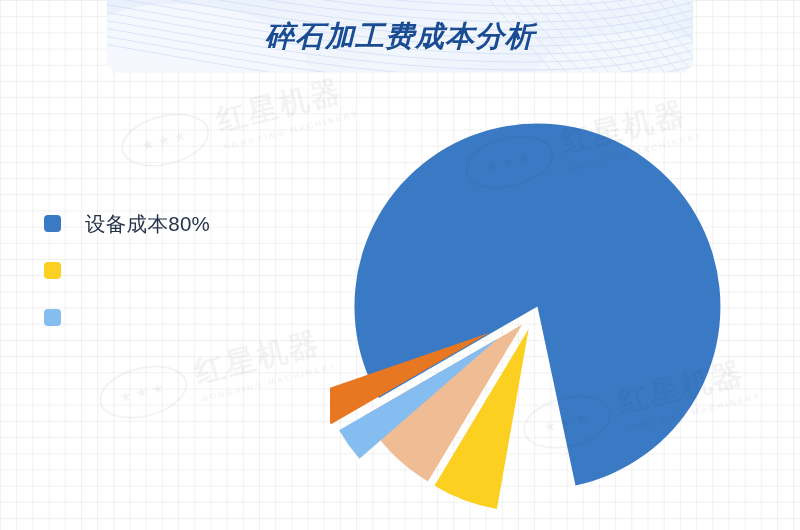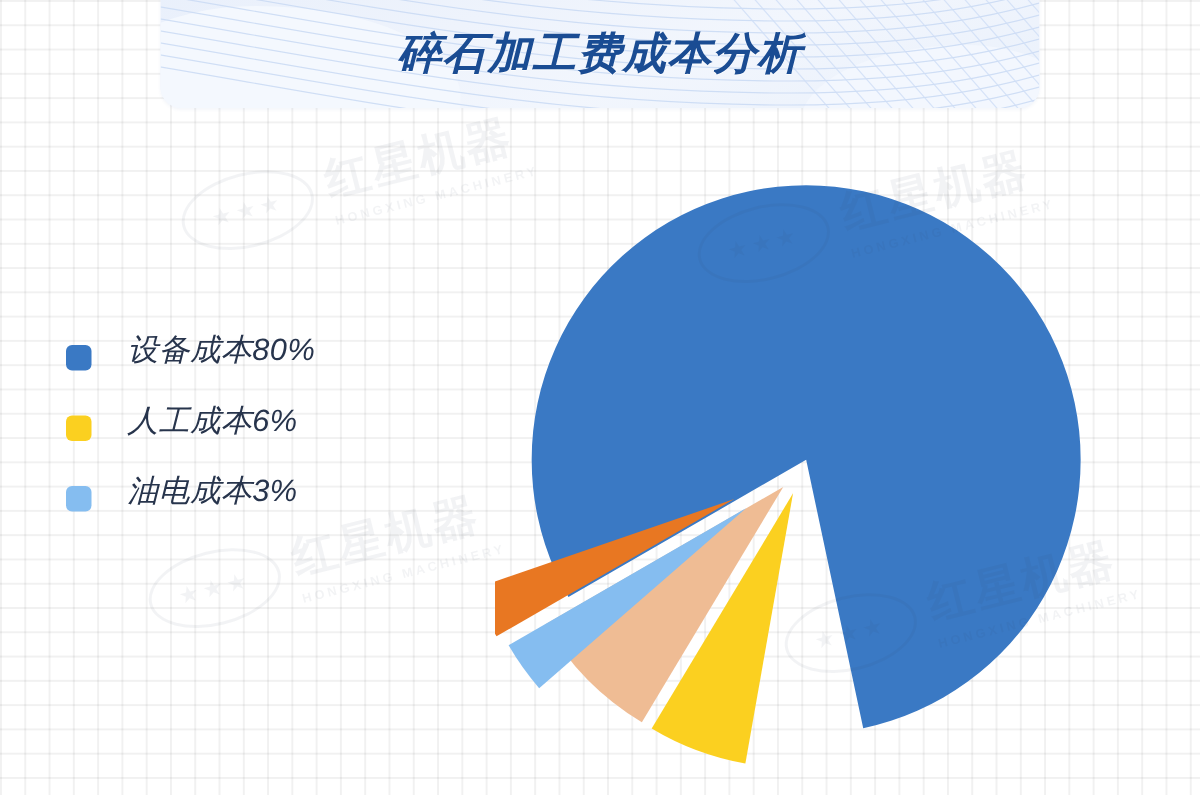--- a/index.html
+++ b/index.html
@@ -85,23 +85,22 @@
 
   
   #legend {
     position: absolute;
     left: 44px;
     top: 200px;
     width: 250px;
   }
   .legend-item {
     display: flex;
-    align-items: flex-end;
+    align-items: center;
     height: 47px;
-    font-style: italic;
   }
   .legend-swatch {
     width: 17px;
     height: 17px;
     border-radius: 4px;
     flex: 0 0 auto;
   }
   .legend-label {
     margin-left: 24px;
     font-size: 20.5px;
@@ -218,26 +217,24 @@
   <div id="legend">
 
     <div class="legend-item">
       <span class="legend-swatch" style="background:#3a79c4"></span>
       <span class="legend-label">设备成本80%</span>
     </div>
 
 
     <div class="legend-item">
       <span class="legend-swatch" style="background:#fbd020"></span>
-      <span class="legend-label">人工成本6%</span>
     </div>
 
     <div class="legend-item">
       <span class="legend-swatch" style="background:#85bdf0"></span>
-      <span class="legend-label">油电成本3%</span>
     </div>
 
 
   </div>
 
   <div id="pie-chart">
     <svg id="pie-svg" viewBox="0 0 420 420">
       <g id="pie-slices">
           <path d="M 207.44041985845482 206.5187272541444 L 48.95777096590254 298.0187272541444 A 183 183 0 1 1 245.48825927810472 385.5197381884309 Z" fill="#3a79c4"></path>
           <path d="M 192.16149191522473 224.61636675739732 L 97.9095242066848 381.4779827858839 A 183 183 0 0 1 33.67884302267245 316.1163667573973 Z" fill="#efbc94"></path>

